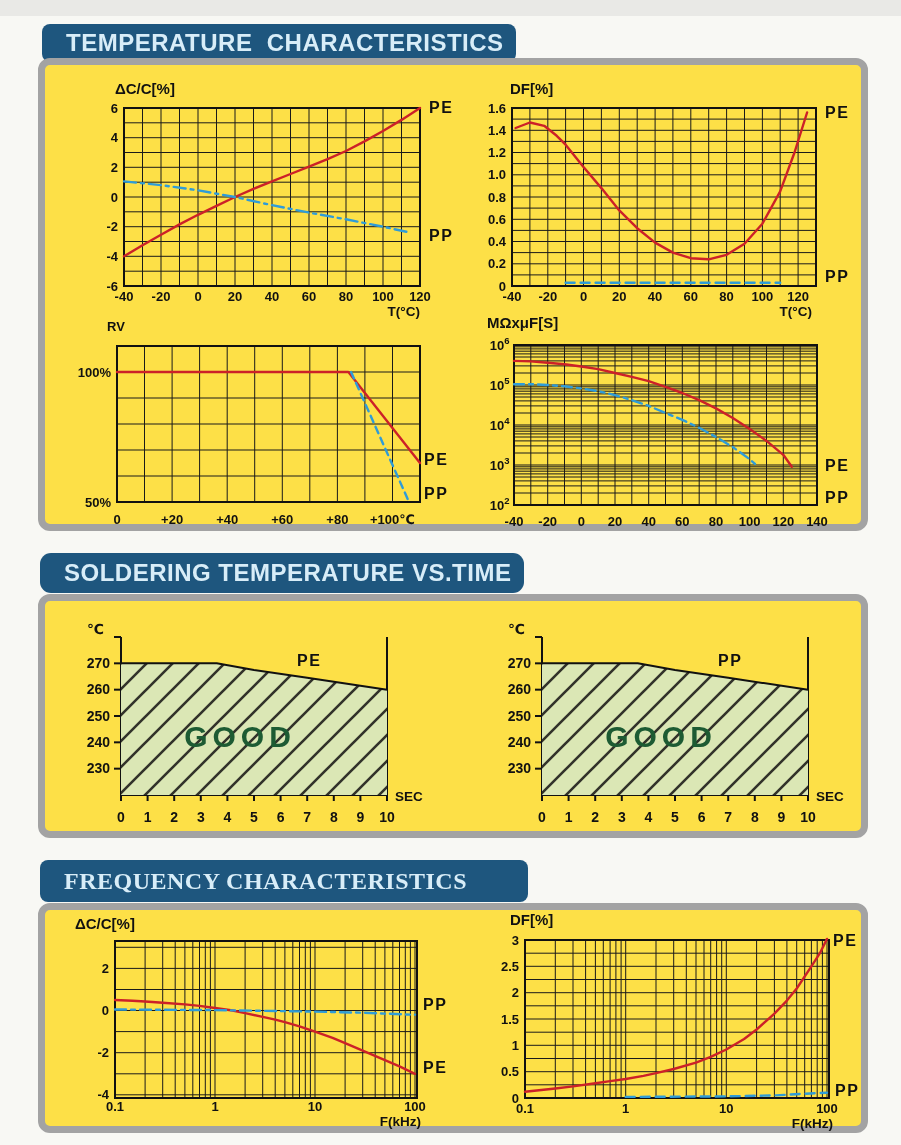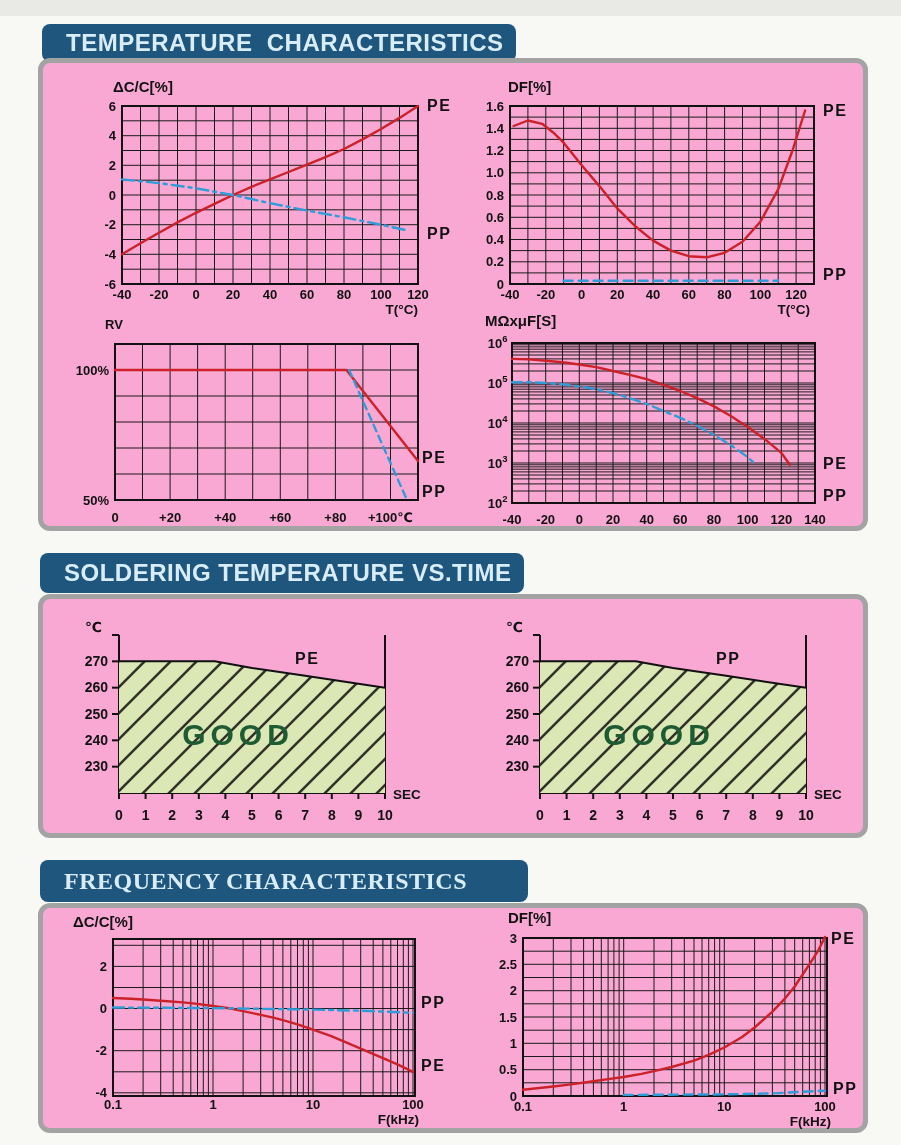--- a/index.html
+++ b/index.html
@@ -1,21 +1,21 @@
 <!DOCTYPE html>
 <html><head>
 <meta charset="utf-8">
 <style>
   html,body{margin:0;padding:0;background:#e9e9e6;}
   .page{position:relative;width:901px;height:1145px;background:#f8f8f4;margin:16px auto;
         font-family:"Liberation Sans","DejaVu Sans",sans-serif;overflow:hidden;}
   .badge{position:absolute;background:#1e567e;border-radius:8px;display:flex;align-items:center;
          padding:0 24px;box-sizing:border-box;}
   .badge span{color:#d8edf8;font-size:24px;font-weight:700;letter-spacing:.5px;white-space:pre;}
-  .panel{position:absolute;background:#f9a8d4;border:5px solid #a3a3a3;border-radius:12px;box-sizing:border-box;}
+  .panel{position:absolute;background:#fde047;border:7px solid #a3a3a3;border-radius:12px;box-sizing:border-box;}
   .chart{position:absolute;}
   .chart svg{position:absolute;left:0;top:0;overflow:visible;}
   .chart-title{position:absolute;font-weight:700;font-size:15px;color:#111;white-space:nowrap;z-index:3;}
   .chart-title.big{font-size:13px;}
   .chart-title.small{font-size:14px;}
   .grid{stroke:#1a1a1a;stroke-width:1;}
   .frame{stroke:#111;stroke-width:2;fill:none;}
   text.tick{font:600 13px "Liberation Sans","DejaVu Sans",sans-serif;fill:#111;}
   text.tick-lg{font:700 14px "Liberation Sans","DejaVu Sans",sans-serif;fill:#111;}
   text.unit{font:700 13.5px "Liberation Sans","DejaVu Sans",sans-serif;fill:#111;}
@@ -269,21 +269,21 @@
             <text x="42.5" y="76.5" class="tick" text-anchor="end">10<tspan dy="-6" class="sup">5</tspan></text>
             <text x="42.5" y="116.5" class="tick" text-anchor="end">10<tspan dy="-6" class="sup">4</tspan></text>
             <text x="42.5" y="156.5" class="tick" text-anchor="end">10<tspan dy="-6" class="sup">3</tspan></text>
             <text x="42.5" y="196.5" class="tick" text-anchor="end">10<tspan dy="-6" class="sup">2</tspan></text>
           </svg>
       </div>
     </div>
   </div>
 
   <div>
-    <div class="badge" style="left:40px;top:537px;width:484px;height:40px;">
+    <div class="badge" style="left:40px;top:537px;width:484px;height:40px;border-radius:11px;">
       <span>SOLDERING TEMPERATURE VS.TIME</span>
     </div>
     <div class="panel" style="left:38px;top:578px;width:830px;height:244px;">
       <div class="chart" style="left:22px;top:12px;width:350px;height:230px;">
         <div class="chart-title small" style="left:20px;top:8px;">℃</div>
         <svg width="350" height="230">
             <line x1="54" y1="24" x2="54" y2="182" class="frame"></line>
             <line x1="54" y1="182" x2="320" y2="182" class="frame"></line>
             <line x1="320" y1="24" x2="320" y2="182" class="frame"></line>
             <line x1="47" y1="24" x2="54" y2="24" class="frame"></line>

